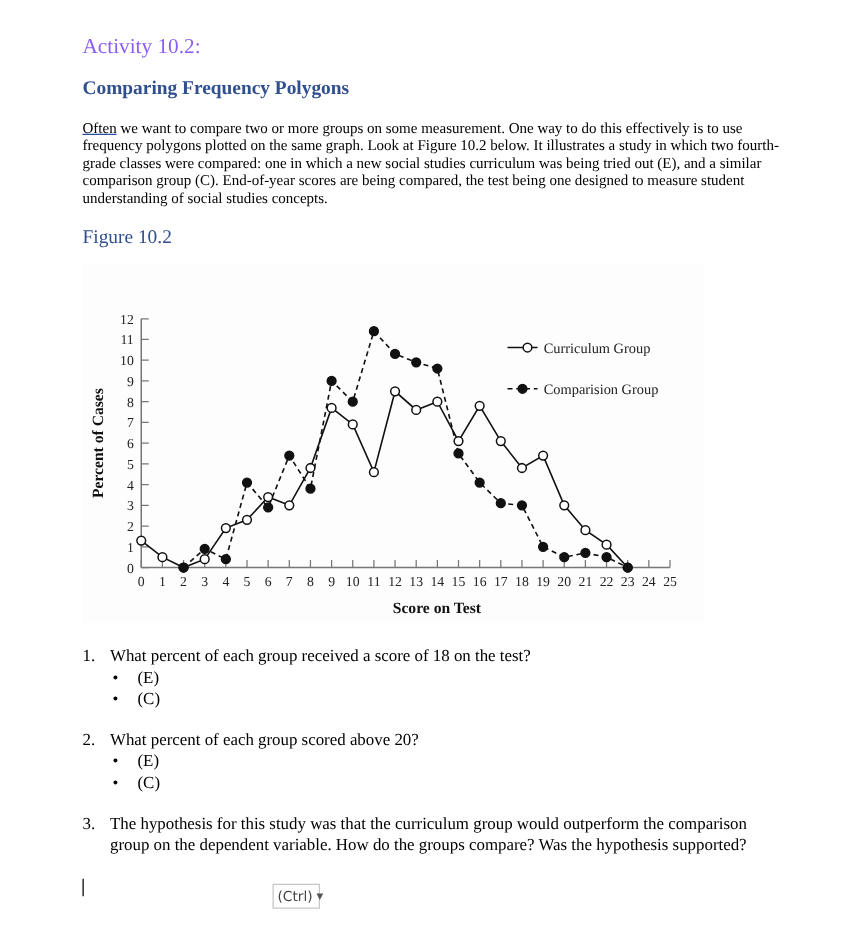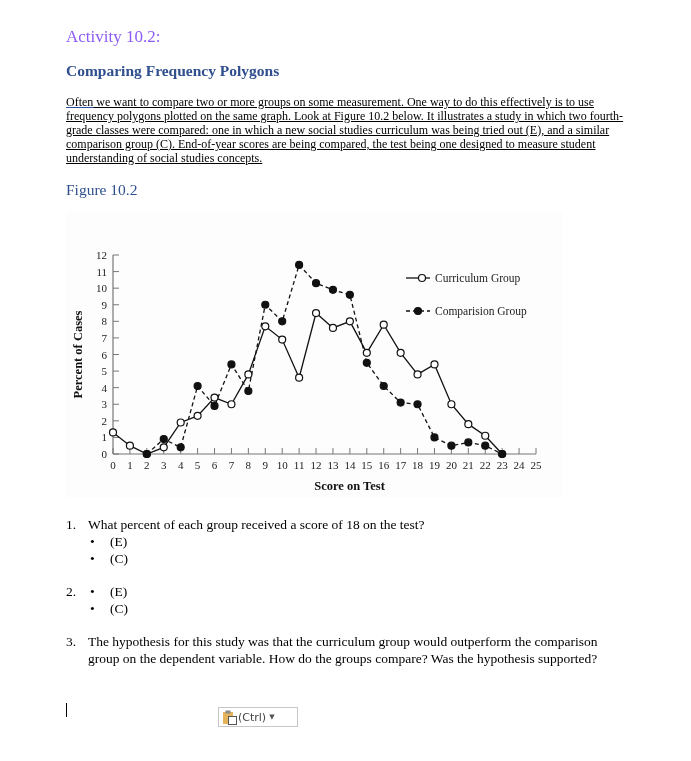--- a/index.html
+++ b/index.html
@@ -1,32 +1,32 @@
 <!DOCTYPE html>
 <html><head>
 <meta charset="utf-8">
 <style>
   html, body { margin: 0; padding: 0; background: #ffffff; }
   body { width: 691px; height: 761px; position: relative; overflow: hidden;
          font-family: "Liberation Serif", "DejaVu Serif", serif; color: #000; }
   .h1 { position: absolute; left: 66px; top: 27px; font-size: 17px; color: #8b5cf6; }
   .h2 { position: absolute; left: 66px; top: 62px; font-size: 15.5px; color: #2f4f8f; font-weight: bold; }
-  .para { position: absolute; left: 66px; top: 95px; width: 560px; font-size: 12px; line-height: 14px; text-decoration: underline; }
+  .para { position: absolute; left: 66px; top: 95px; width: 560px; font-size: 12px; line-height: 14px; }
   .para .u { text-decoration: underline; text-decoration-color: #2b4ea2; }
   .fig-label { position: absolute; left: 66px; top: 181px; font-size: 15.5px; color: #2f4f8f; text-align: center; }
   .chart-wrap { position: absolute; left: 66px; top: 212px; width: 497px; height: 286px; background: #fdfdfd; }
   .chart-wrap svg { position: absolute; left: 0; top: 0; }
   .questions { position: absolute; left: 66px; top: 516px; width: 560px; font-size: 13.5px; line-height: 17px; }
   .q { position: relative; padding-left: 22px; margin-bottom: 16px; }
   .q .num { position: absolute; left: 0; top: 0; }
   .q ul { list-style: none; margin: 0; padding: 0; }
   .q li { position: relative; padding-left: 22px; }
   .q li::before { content: "\2022"; position: absolute; left: 2px; top: 0; }
   .cursor { position: absolute; left: 66px; top: 703px; width: 1px; height: 14px; background: #000; }
-  .paste-btn { position: absolute; left: 218px; top: 707px; width: 80px; height: 20px;
+  .paste-btn { position: absolute; left: 218px; top: 707px; width: 38px; height: 20px;
                border: 1px solid #c6c6c6; background: #fff; display: flex; align-items: center;
                font-family: "DejaVu Sans", sans-serif; font-size: 11px; color: #444; box-sizing: border-box; padding-left: 3px; }
   .paste-btn .caret { font-size: 7px; margin-left: 3px; color: #555; }
 </style>
 </head>
 <body>
 
 <div class="h1">Activity 10.2:</div>
 <div class="h2">Comparing Frequency Polygons</div>
 
@@ -179,20 +179,21 @@
   <div class="q">
     <span class="num">1.</span>
     <div>What percent of each group received a score of 18 on the test?</div>
     <ul>
       <li>(E)</li>
       <li>(C)</li>
     </ul>
   </div>
   <div class="q">
     <span class="num">2.</span>
+    <div>What percent of each group scored above 20?</div>
     <ul>
       <li>(E)</li>
       <li>(C)</li>
     </ul>
   </div>
   <div class="q">
     <span class="num">3.</span>
     <div>The hypothesis for this study was that the curriculum group would outperform the comparison group on the dependent variable. How do the groups compare? Was the hypothesis supported?</div>
   </div>
 </div>

